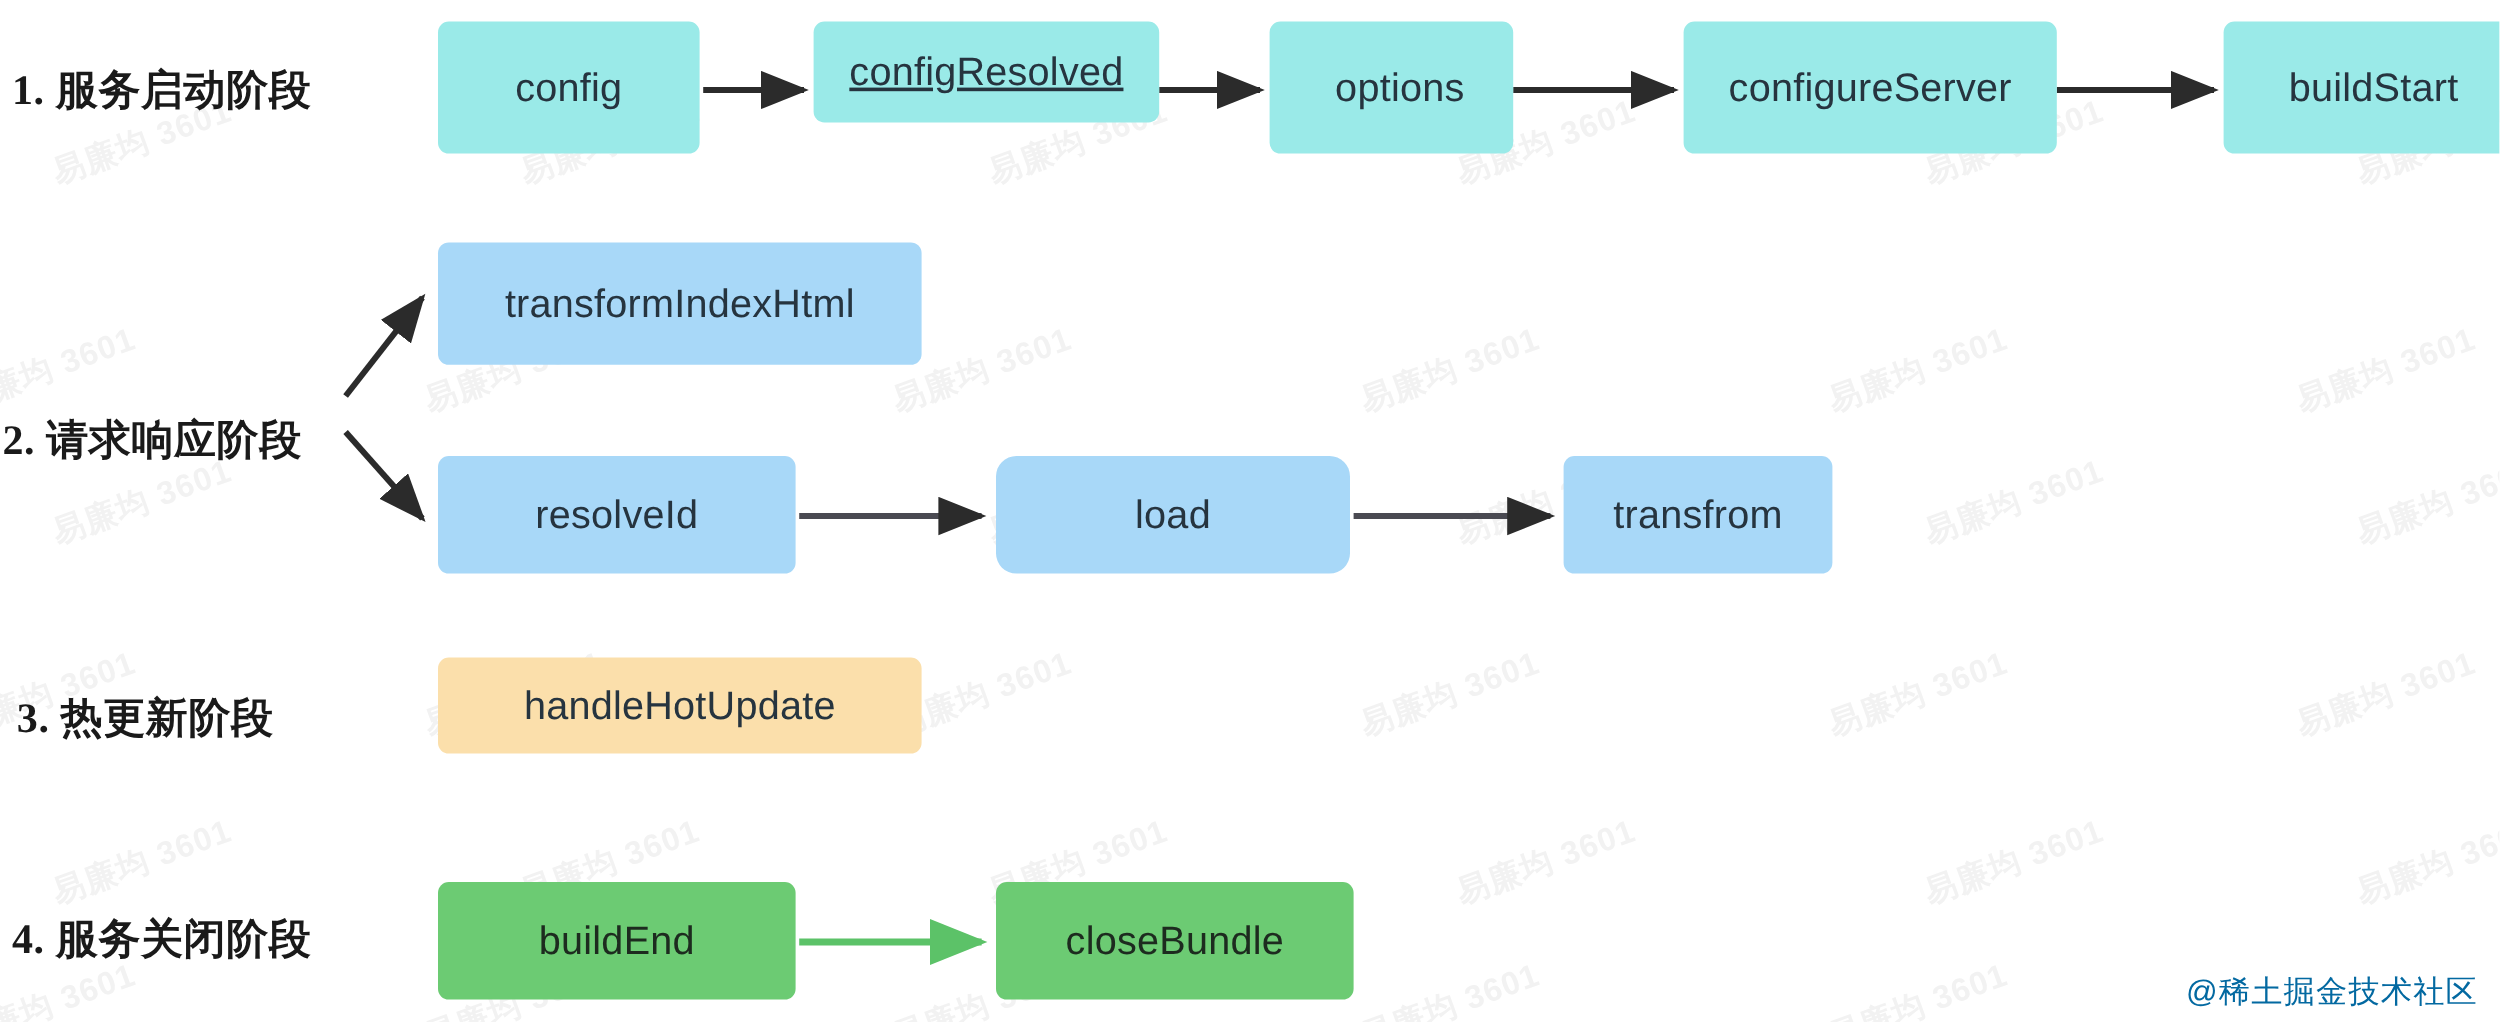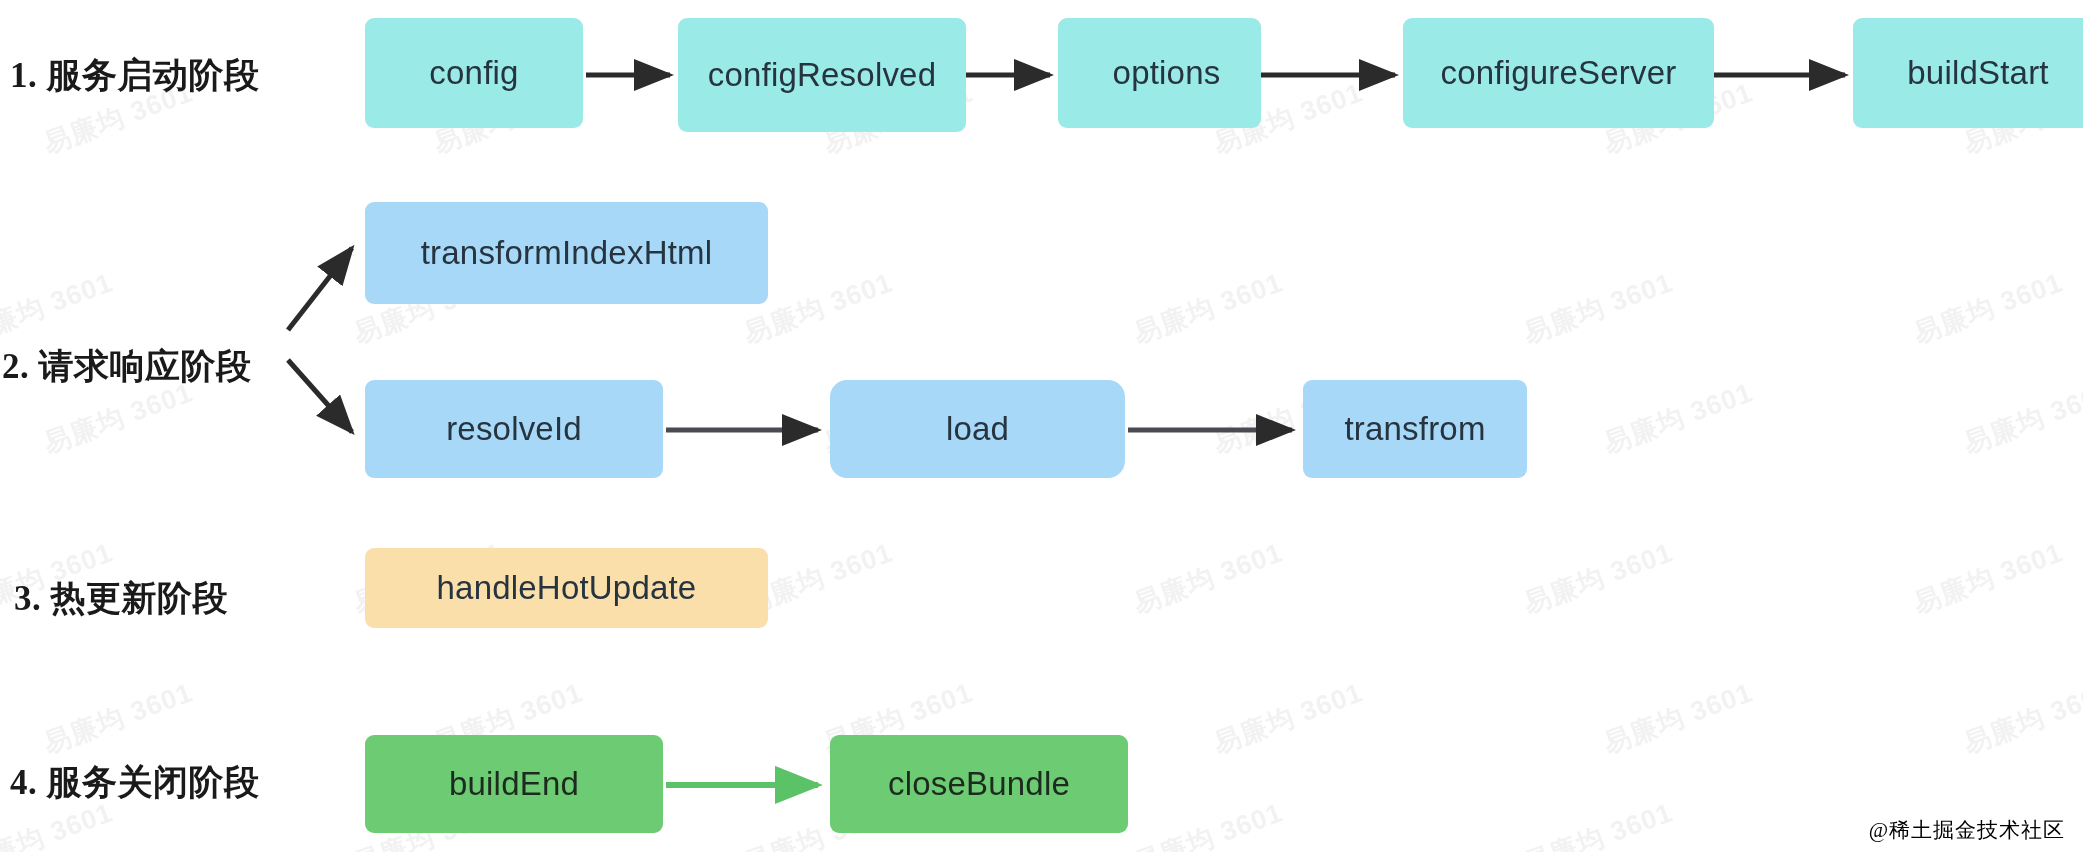--- a/index.html
+++ b/index.html
@@ -78,26 +78,26 @@
     height: 852px;
     z-index: 3;
     pointer-events: none;
   }
 
   
   .credit {
     position: absolute;
     right: 18px;
     bottom: 8px;
-    font-size: 21px;
-    color: #000000;
+    font-size: 26px;
+    color: #0369a1;
     letter-spacing: 1px;
     z-index: 6;
     white-space: nowrap;
-    font-family: Liberation Serif, serif;
+    font-family: Liberation Sans, sans-serif;
   }
 </style>
 </head>
 <body>
 
 <div id="canvas">
 
   <div class="wm-layer">
     <div class="wm" style="left:40px;  top:100px;">易廉均 3601</div>
     <div class="wm" style="left:430px; top:100px;">易廉均 3601</div>
@@ -180,21 +180,21 @@
 
     <g>
       <line x1="666" y1="785" x2="818" y2="785" stroke="#5cc268" stroke-width="6" marker-end="url(#ah-green)"></line>
     </g>
   </svg>
 
   <div class="stage-label" style="left:10px; top:52px;">1. 服务启动阶段</div>
 
   <div class="node cyan" style="left:365px; top:18px; width:218px; height:110px;">config</div>
 
-  <div class="node cyan" style="left:678px; top:18px; width:288px; height:114px;">configResolved</div>
+  <div class="node cyan" style="left:678px; top:18px; width:288px; height:84px;text-decoration:underline;">configResolved</div>
 
   <div class="node cyan" style="left:1058px; top:18px; width:203px; height:110px;padding-left:14px;">options</div>
 
   <div class="node cyan" style="left:1403px; top:18px; width:311px; height:110px;">configureServer</div>
 
   <div class="node cyan" style="left:1853px; top:18px; width:250px; height:110px;">buildStart</div>
 
   <div class="stage-label" style="left:2px; top:343px;">2. 请求响应阶段</div>
 
   <div class="node blue" style="left:365px; top:202px; width:403px; height:102px;">transformIndexHtml</div>

